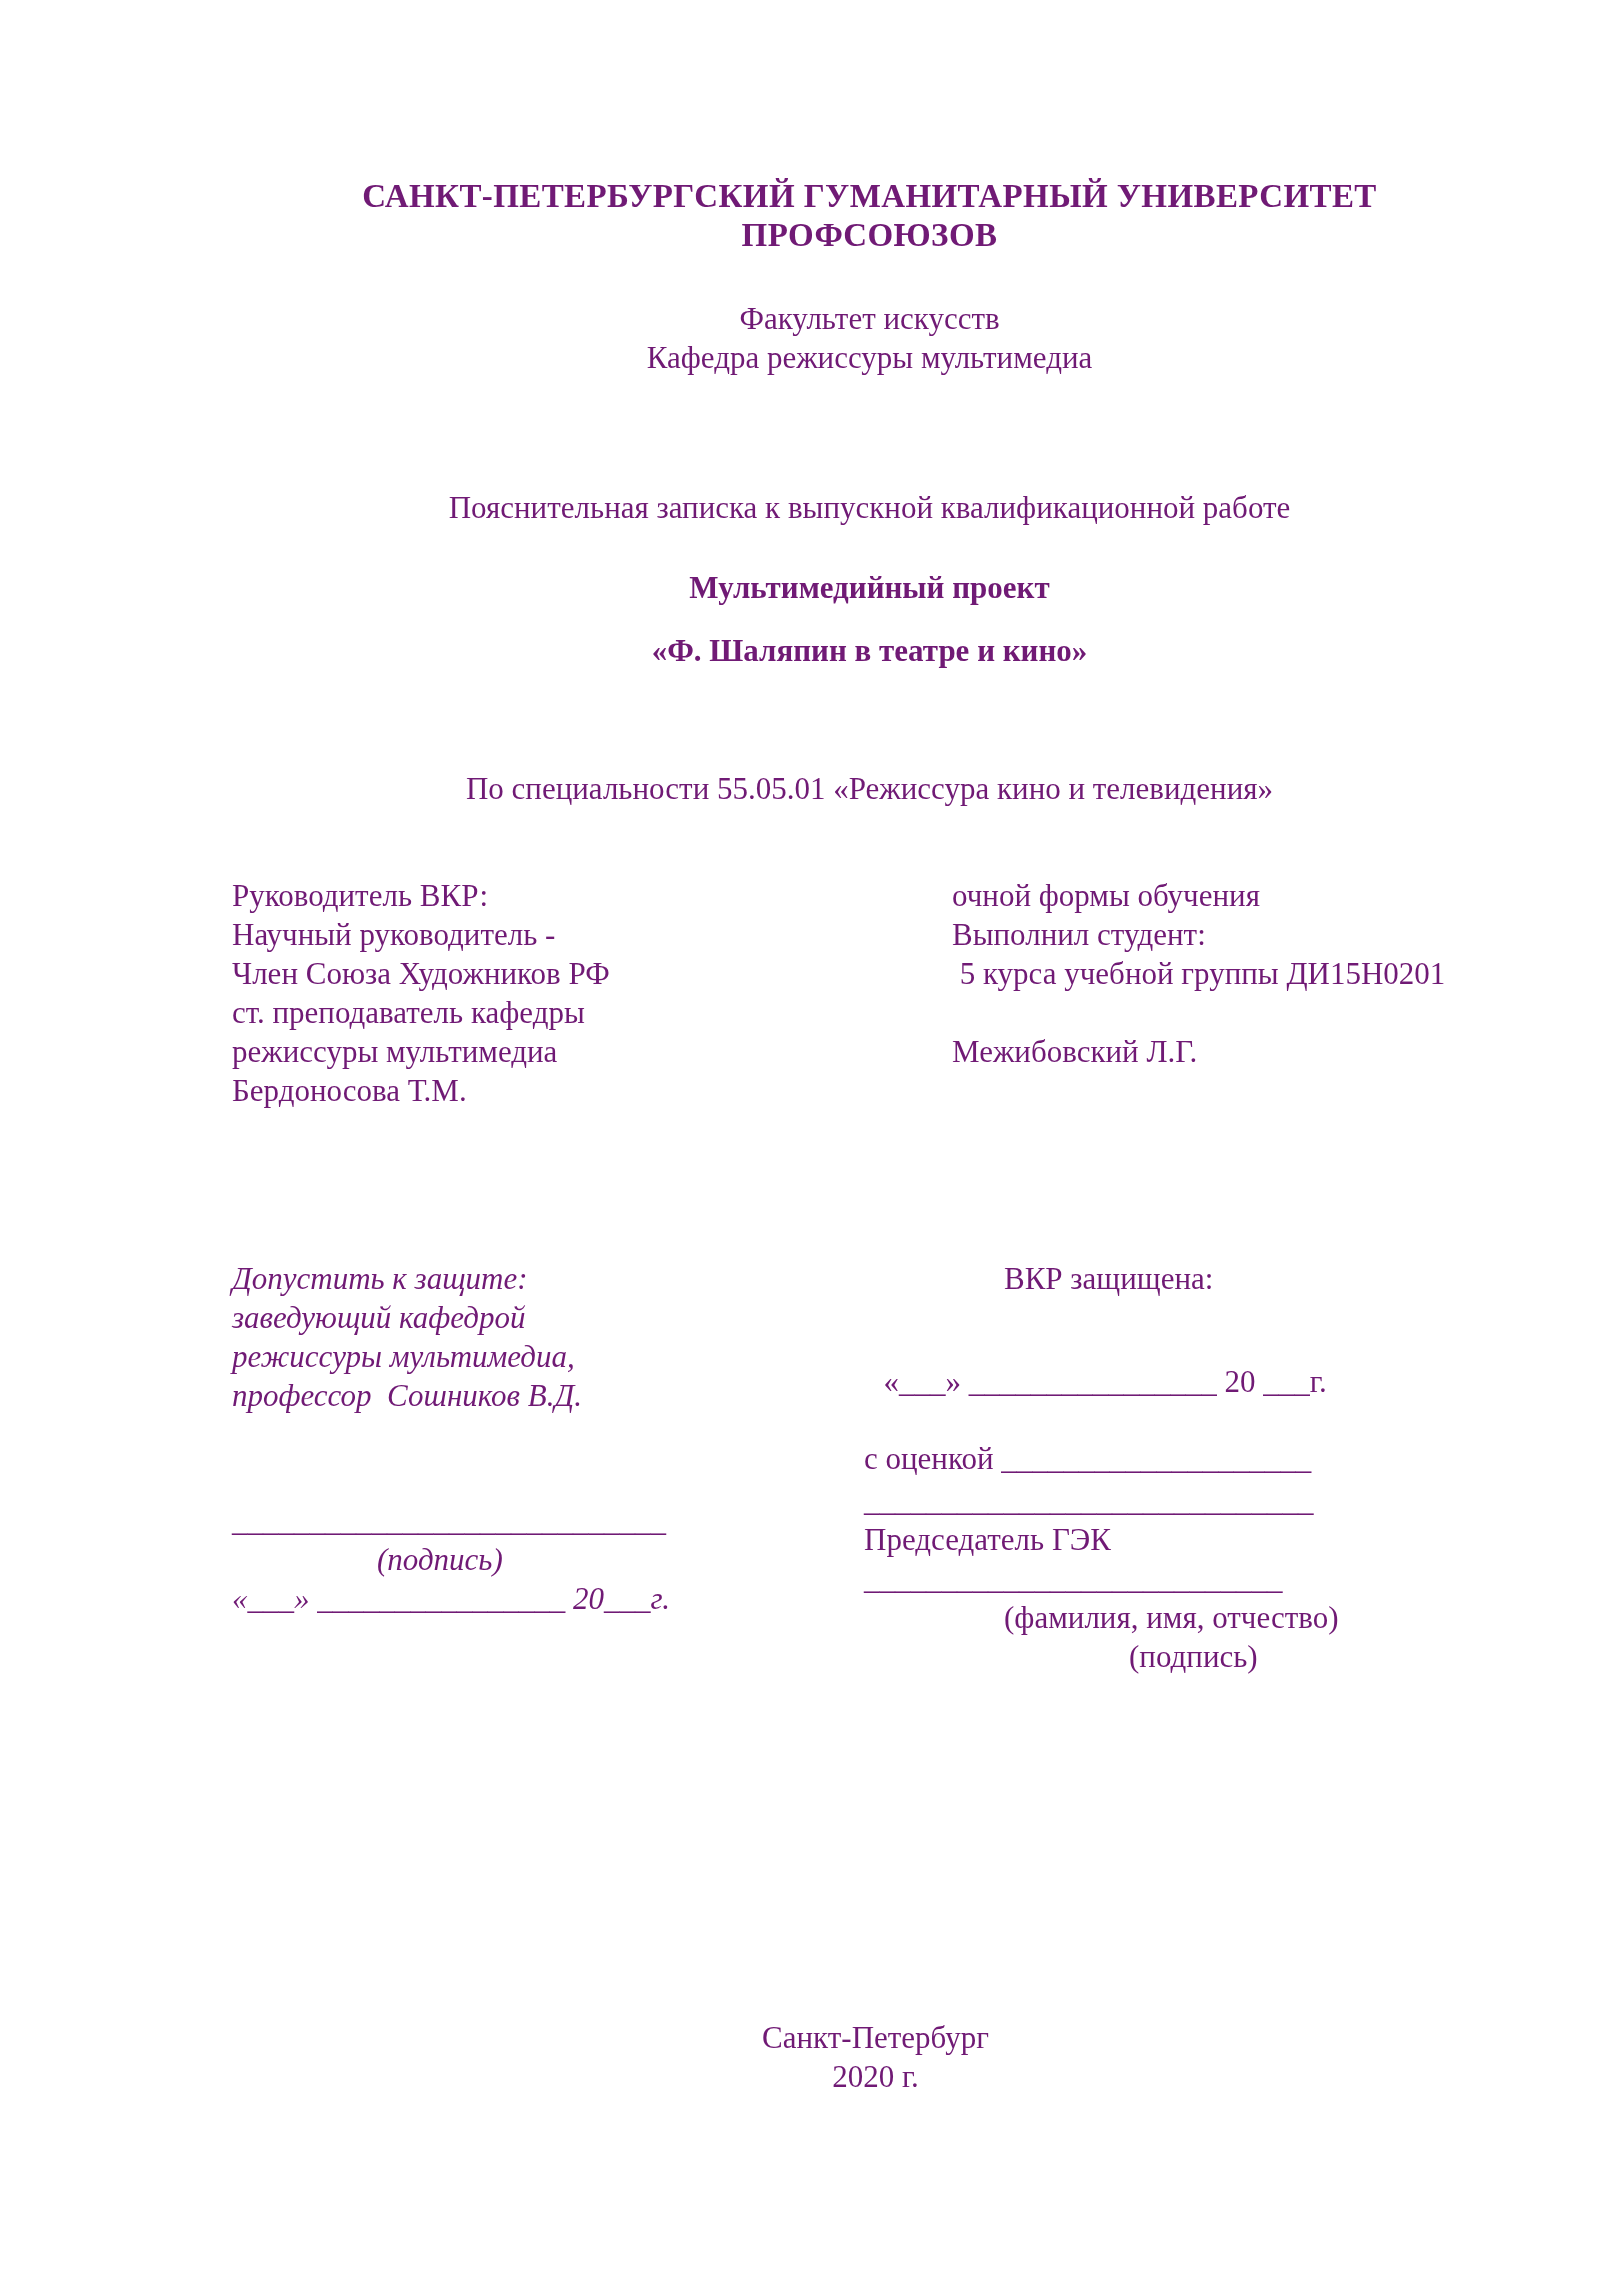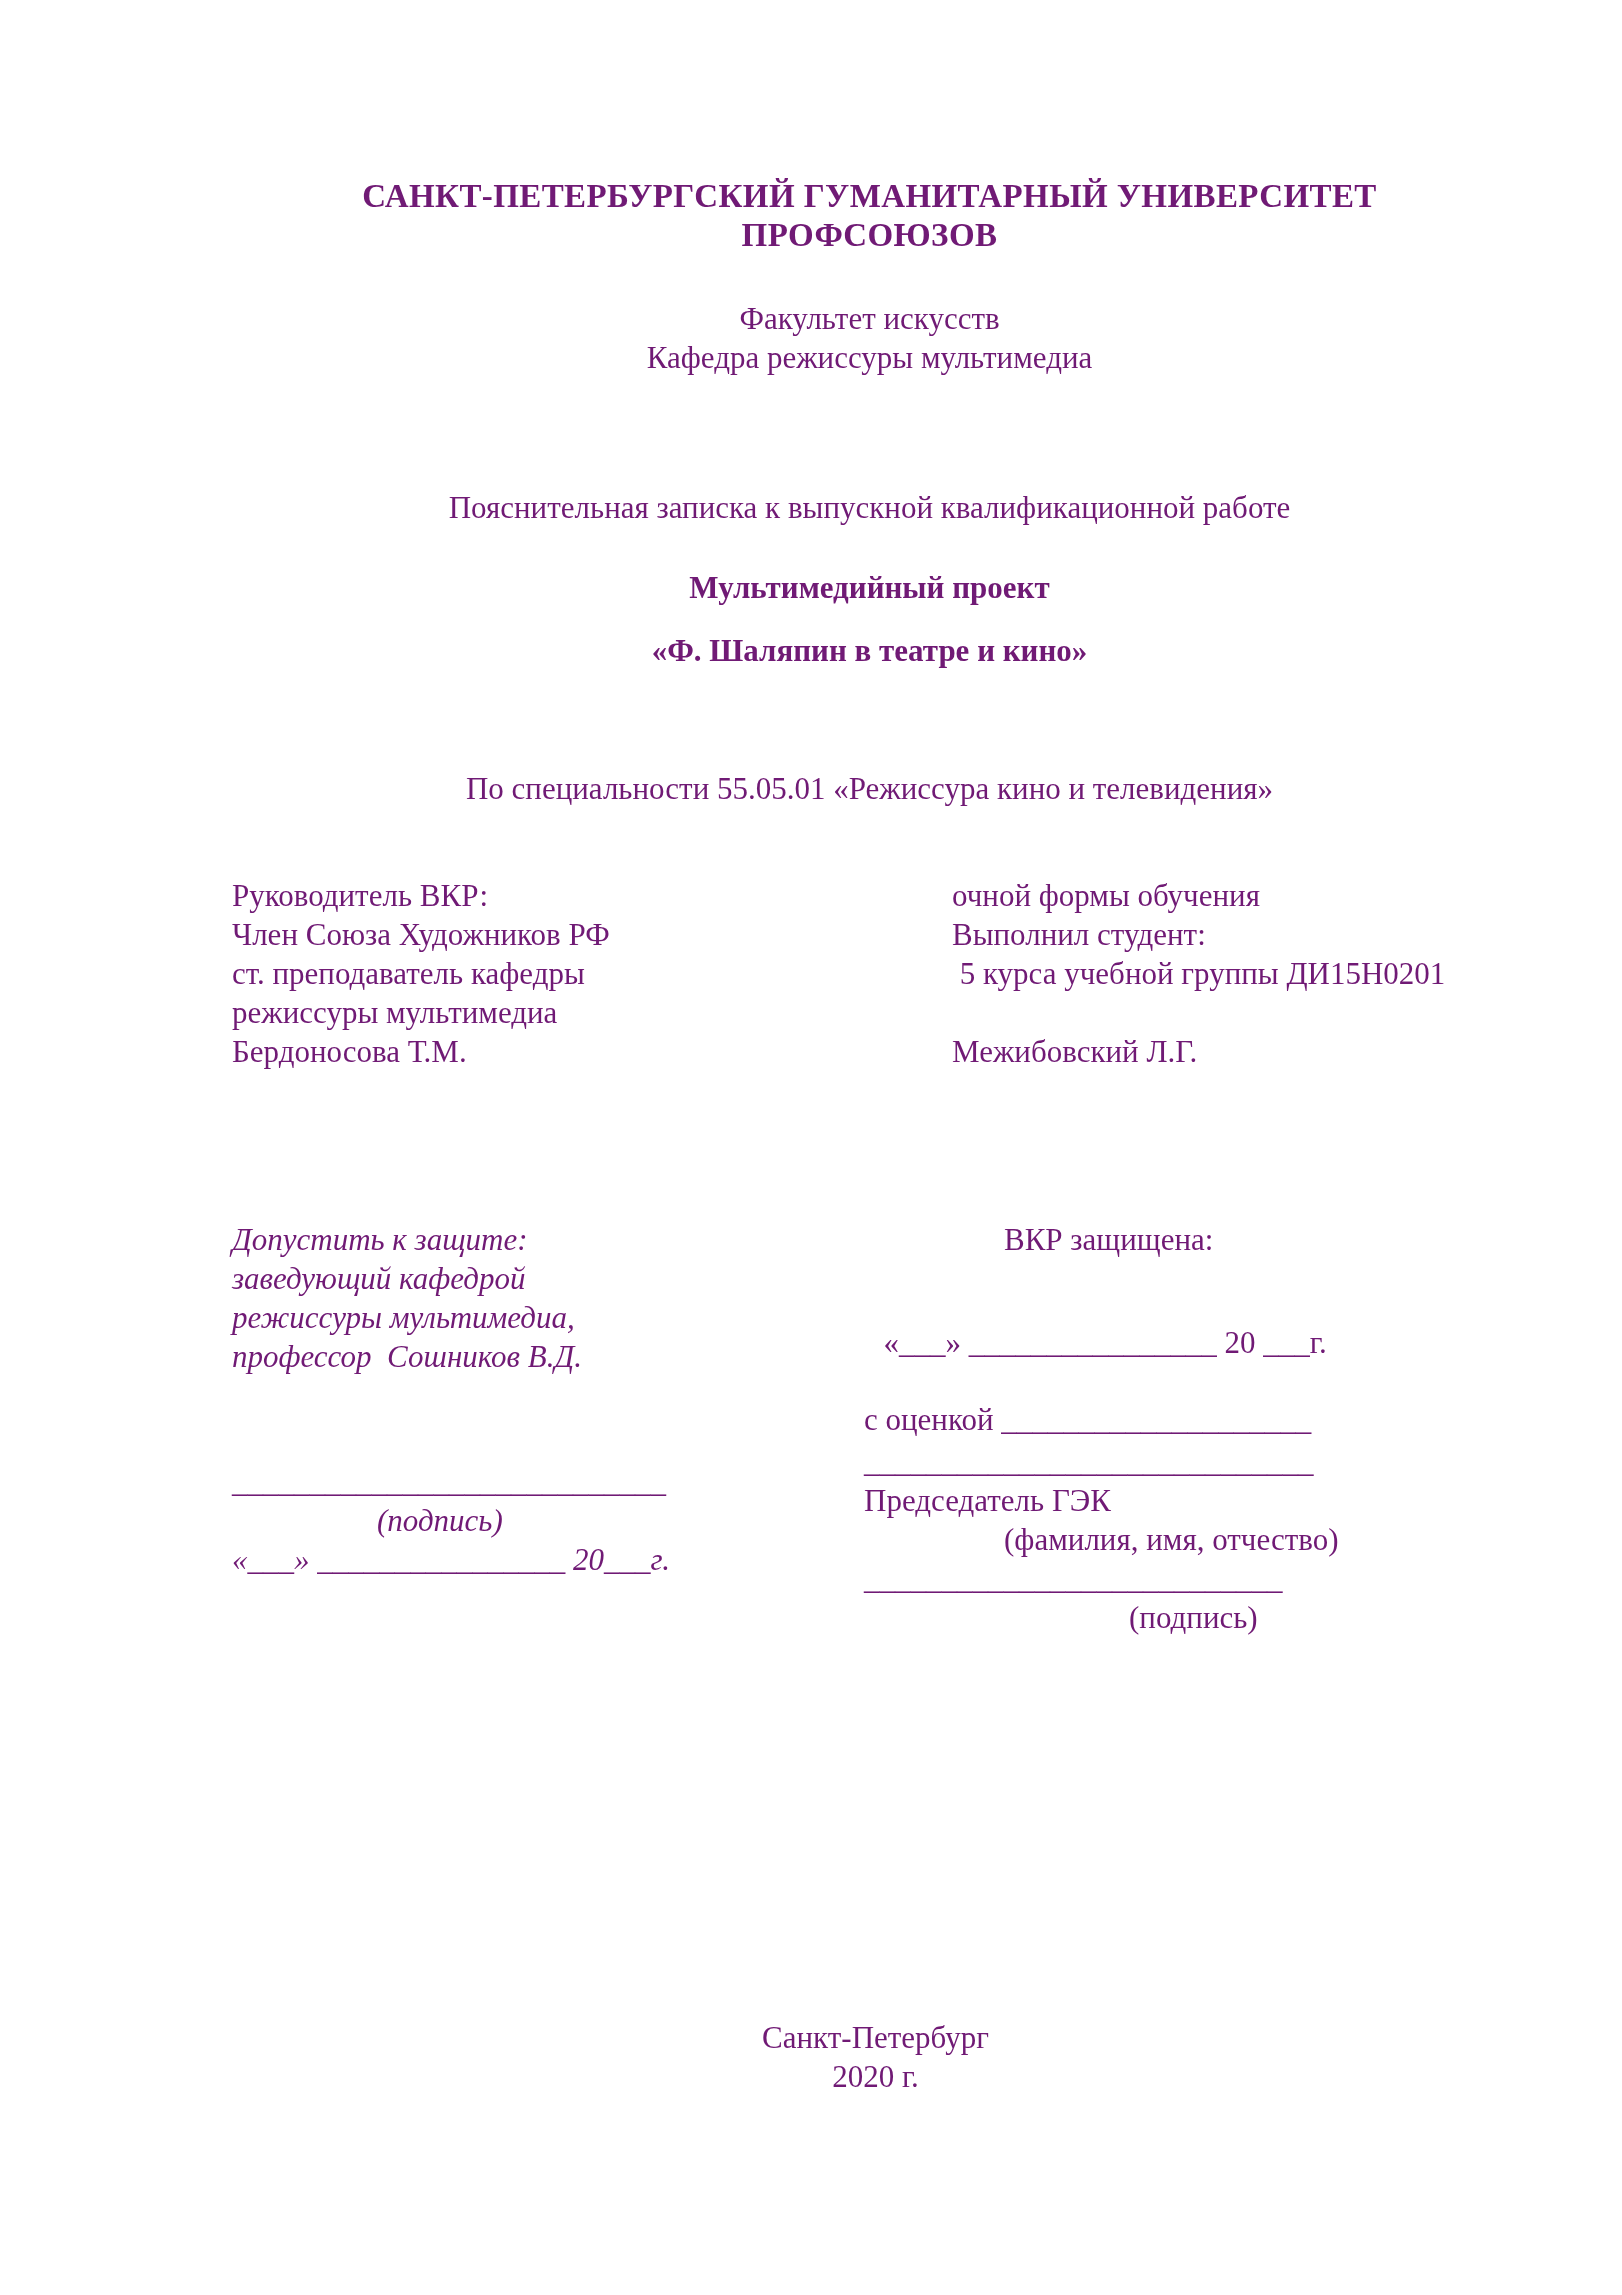--- a/index.html
+++ b/index.html
@@ -59,20 +59,21 @@
 
     <div class="center note">Пояснительная записка к выпускной квалификационной работе</div>
     <div class="center bold ptype">Мультимедийный проект</div>
     <div class="center bold ptitle">«Ф. Шаляпин в театре и кино»</div>
 
     <div class="center spec1">По специальности 55.05.01 «Режиссура кино и телевидения»</div>
 
     <div class="cols cols1">
       <div class="col-l">
         <div class="line">Руководитель ВКР:</div>
+        <div class="line">Научный руководитель -</div>
         <div class="line">Член Союза Художников РФ</div>
         <div class="line">ст. преподаватель кафедры</div>
         <div class="line">режиссуры мультимедиа</div>
         <div class="line">Бердоносова Т.М.</div>
       </div>
       <div class="col-r">
         <div class="line">очной формы обучения</div>
         <div class="line">Выполнил студент:</div>
         <div class="line"> 5 курса учебной группы ДИ15Н0201</div>
         <div class="line"></div>
@@ -89,22 +90,22 @@
         <div class="line adm-sig">____________________________</div>
         <div class="line adm-cap">(подпись)</div>
         <div class="line">«___» ________________ 20___г.</div>
       </div>
       <div class="col-r">
         <div class="line def-title">ВКР защищена:</div>
         <div class="line def-date">«___» ________________ 20 ___г.</div>
         <div class="line def-grade">с оценкой ____________________</div>
         <div class="line def-nameline">_____________________________</div>
         <div class="line">Председатель ГЭК</div>
+        <div class="line">___________________________</div>
         <div class="line def-namecap">(фамилия, имя, отчество)</div>
-        <div class="line">___________________________</div>
         <div class="line def-sigcap">(подпись)</div>
       </div>
     </div>
 
   </div>
 
   <div class="footer">
     <div>Санкт-Петербург</div>
     <div>2020 г.</div>
   </div>

